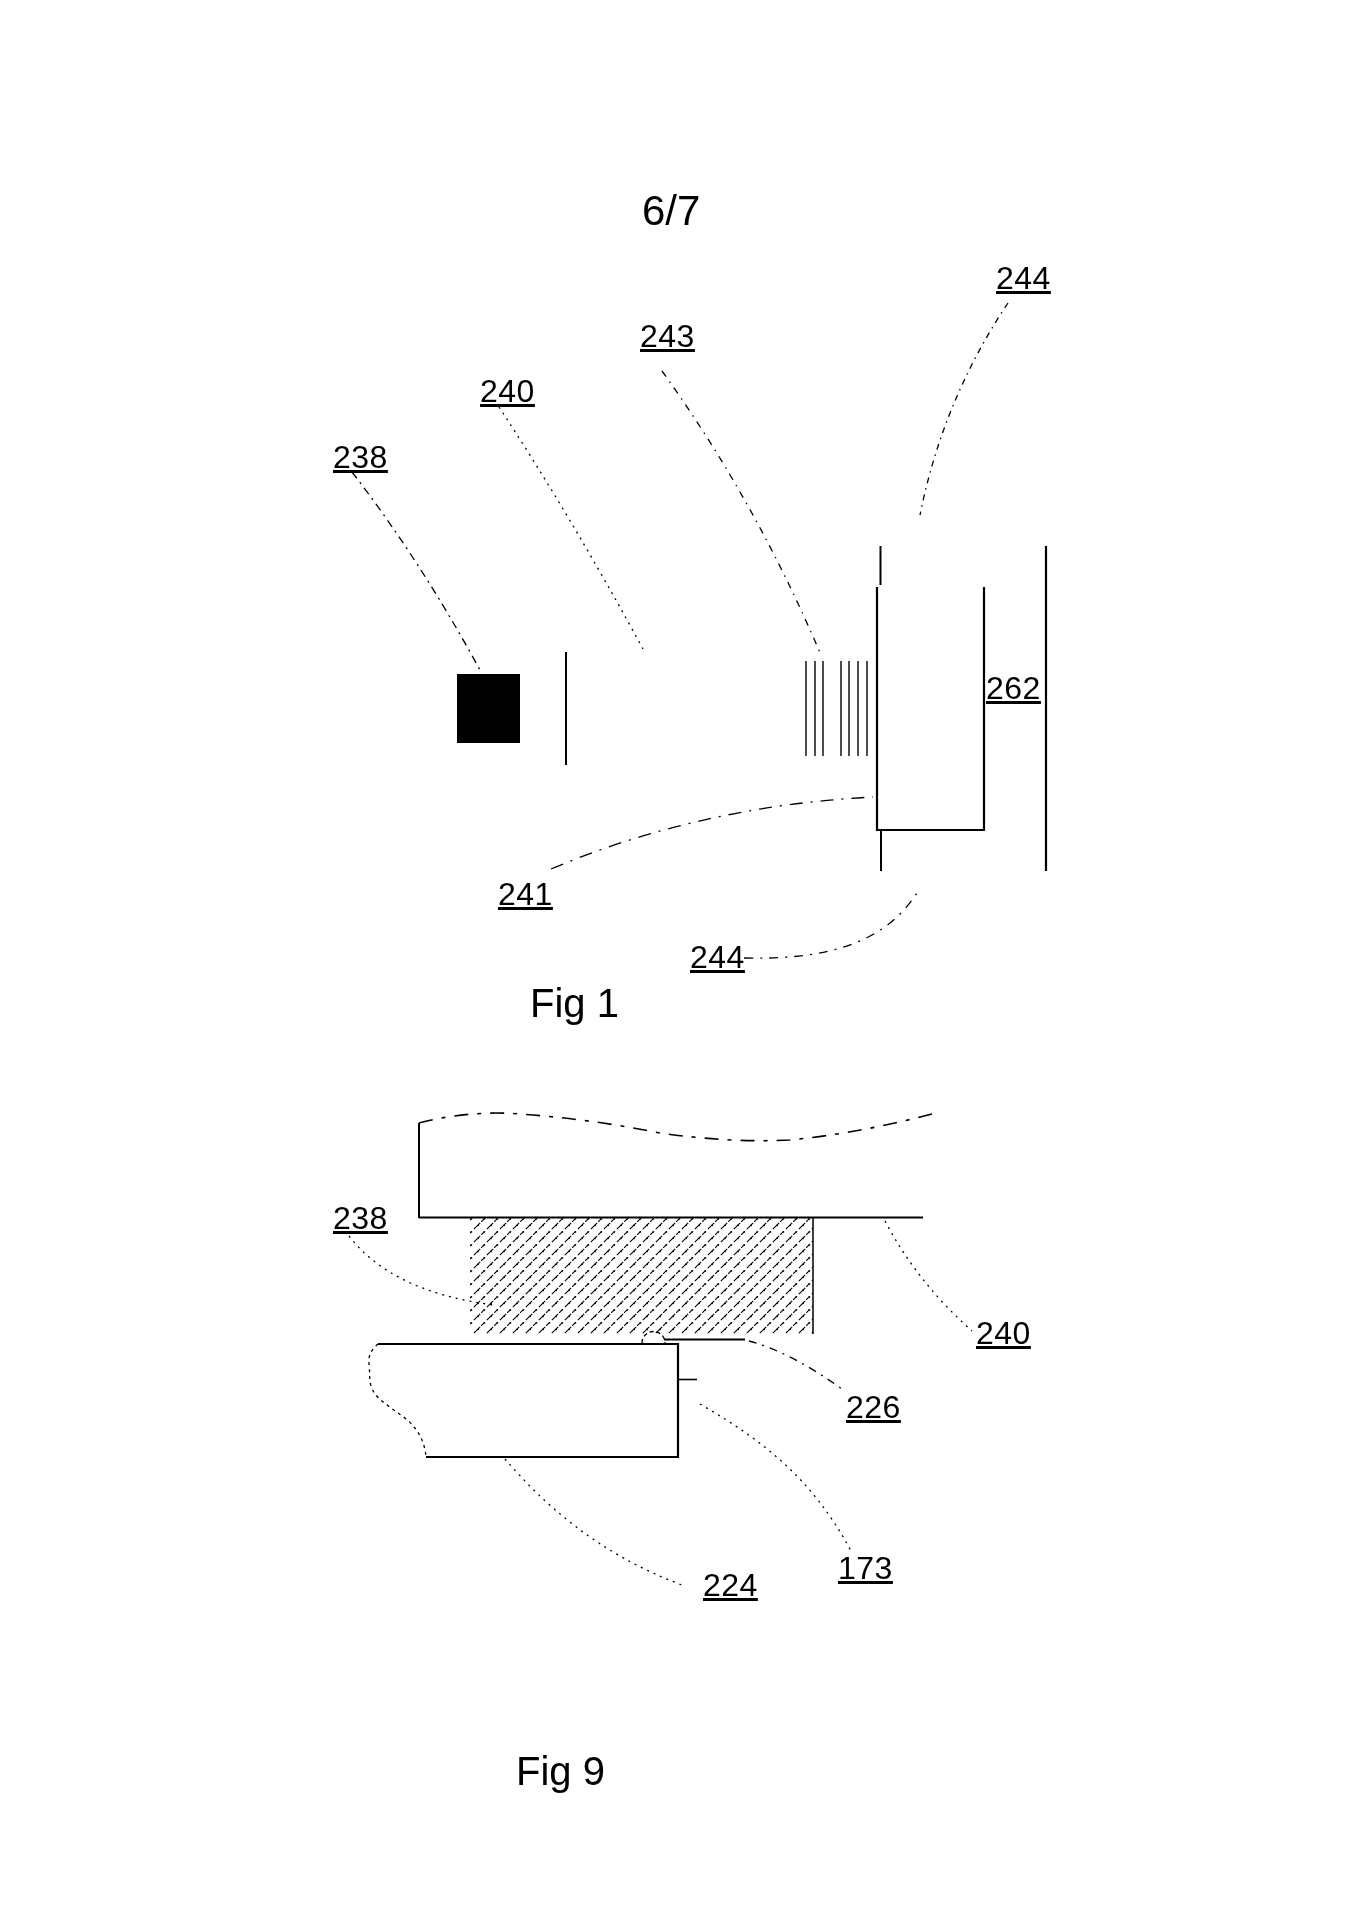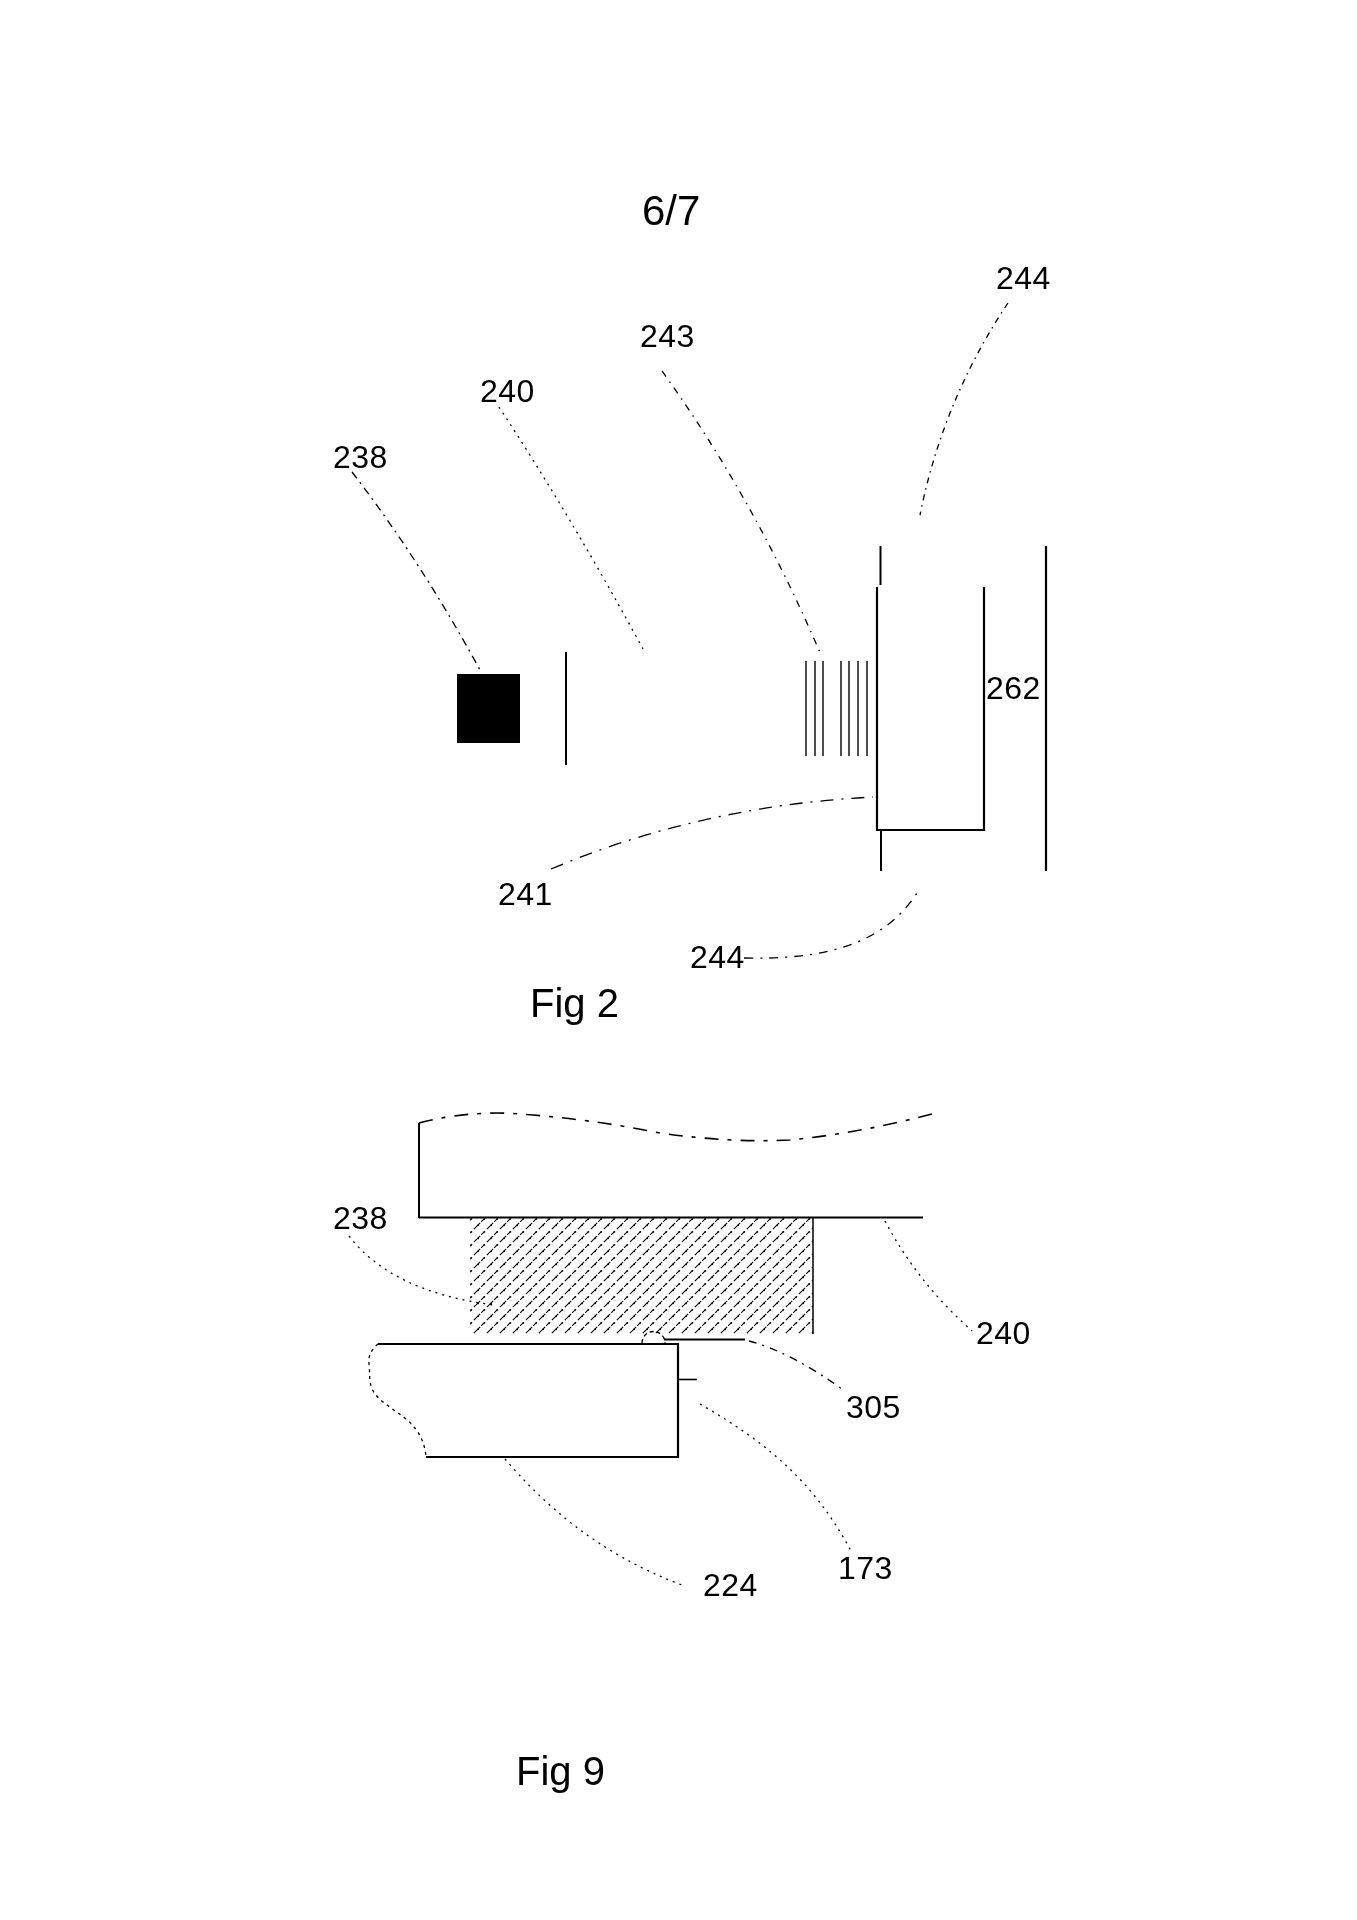--- a/index.html
+++ b/index.html
@@ -8,21 +8,21 @@
     position:relative; width:1357px; height:1920px;
     background:var(--paper);
     font-family:"Liberation Sans", sans-serif;
     color:var(--ink);
     overflow:hidden;
     margin:0 auto;
   }
   .drawing-svg { position:absolute; left:0; top:0; width:1357px; height:1920px; color:var(--ink); }
   .txt { position:absolute; line-height:1; white-space:nowrap; color:var(--ink); }
   .sheet-num { font-size:42px; }
-  .ref { font-size:32px; letter-spacing:0.5px; }
+  .ref { font-size:32px; letter-spacing:0.5px;text-decoration:underline; }
   .caption { font-size:40px; }
 </style>
 </head>
 <body>
 
 <div class="sheet">
 
   <svg class="drawing-svg" viewBox="0 0 1357 1920" fill="none" stroke="currentColor">
     <defs>
       <pattern id="resinHatch" width="13" height="13" patternUnits="userSpaceOnUse">
@@ -95,22 +95,22 @@
 
   <div class="txt sheet-num" style="left:642px; top:190px;">6/7</div>
 
   <div class="txt ref" style="left:996px; top:262px;">244</div>
   <div class="txt ref" style="left:640px; top:320px;">243</div>
   <div class="txt ref" style="left:480px; top:375px;">240</div>
   <div class="txt ref" style="left:333px; top:441px;">238</div>
   <div class="txt ref" style="left:986px; top:672px;">262</div>
   <div class="txt ref" style="left:498px; top:878px;">241</div>
   <div class="txt ref" style="left:690px; top:941px;">244</div>
-  <div class="txt caption" style="left:530px; top:983px;">Fig 2</div>
+  <div class="txt caption" style="left:530px; top:983px;">Fig 1</div>
 
   <div class="txt ref" style="left:333px; top:1202px;">238</div>
   <div class="txt ref" style="left:976px; top:1317px;">240</div>
-  <div class="txt ref" style="left:846px; top:1391px;">305</div>
+  <div class="txt ref" style="left:846px; top:1391px;">226</div>
   <div class="txt ref" style="left:838px; top:1552px;">173</div>
   <div class="txt ref" style="left:686px; top:1569px;margin-left:17px;">224</div>
   <div class="txt caption" style="left:516px; top:1715px;margin-top:36px;">Fig 9</div>
 
 </div>
 
 </body></html>

